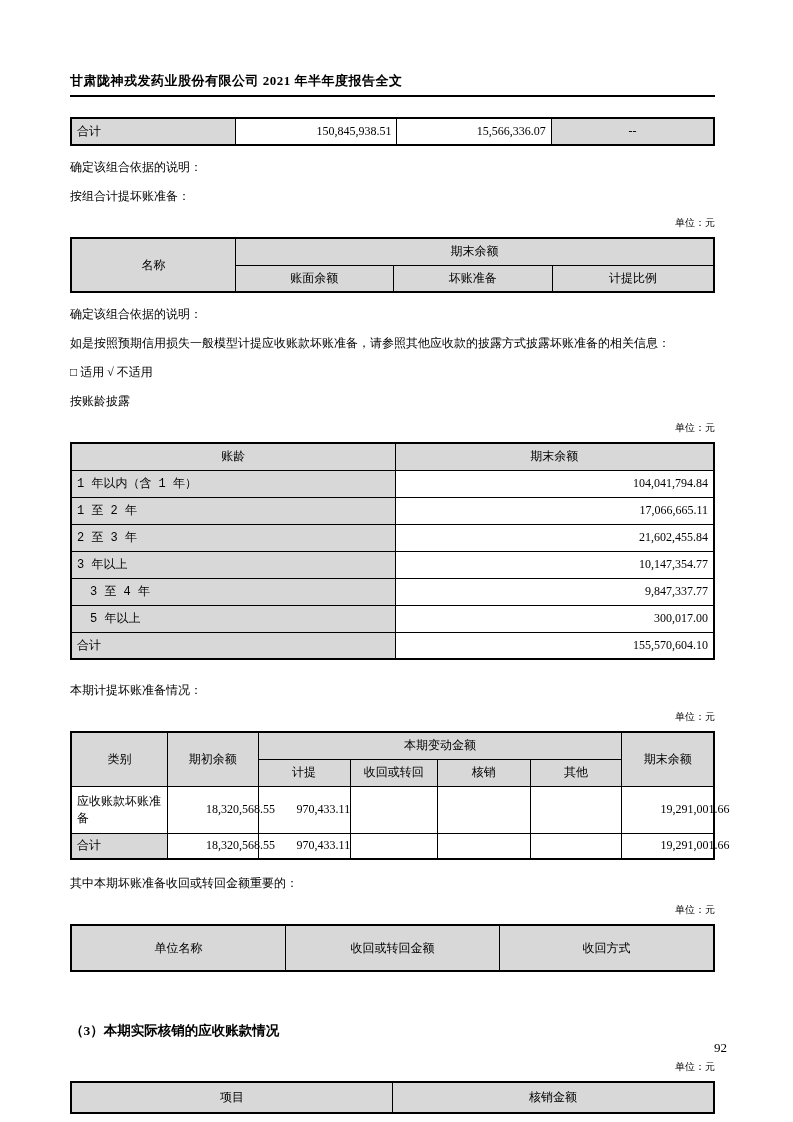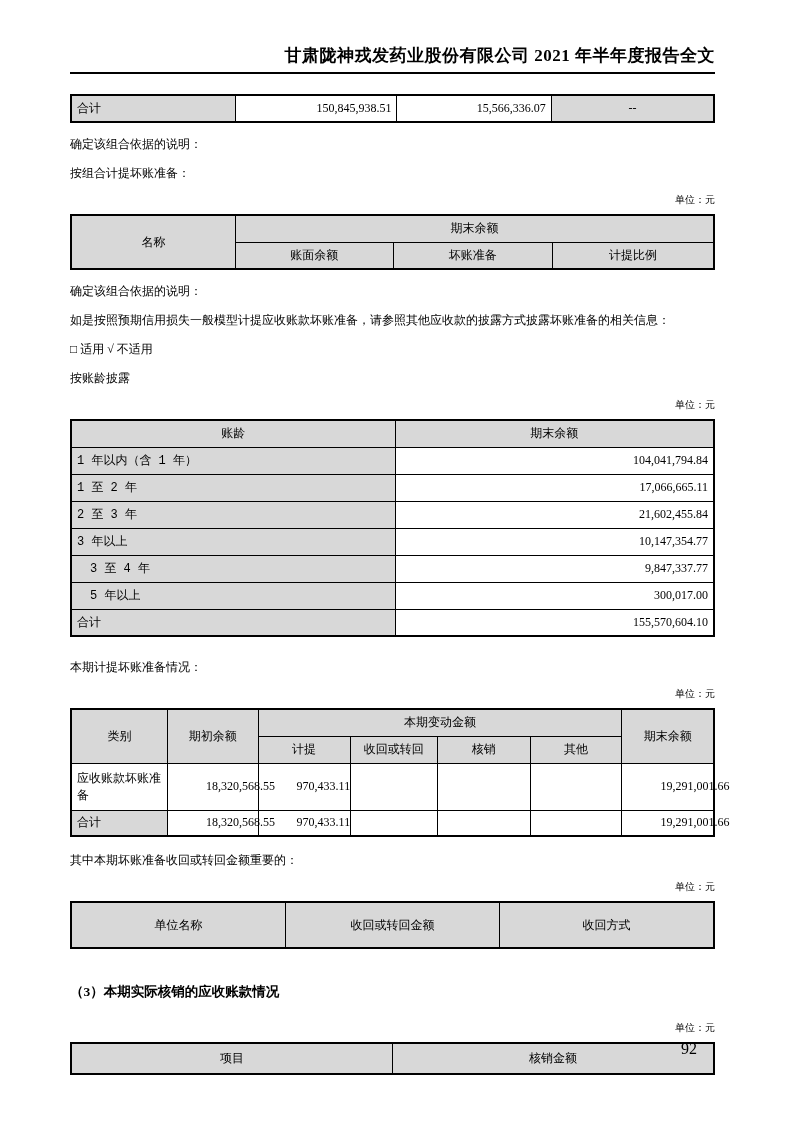--- a/index.html
+++ b/index.html
@@ -12,23 +12,23 @@
     position: relative;
     width: 793px;
     height: 1122px;
     background: #ffffff;
     padding: 0 78px 0 70px;
     overflow: hidden;
   }
   
   .doc-header {
     padding-top 52px;
-    margin-top: 44px;
-    text-align: right;
-    font-size: 17px;
+    margin-top: 72px;
+    text-align: left;
+    font-size: 13px;
     font-weight: bold;
     letter-spacing: 0.5px;
   }
   .header-rule {
     border: none;
     border-top: 2px solid #000;
     margin-top: 5px;
   }
   
   .body-text {
@@ -91,23 +91,23 @@
   .tbl-prov td { height: 26px; }
   .tbl-prov .tall { height: 47px; }
   
   .tbl-recover col { width: 33.33%; }
   .tbl-recover th { height: 46px; }
   
   .tbl-writeoff col { width: 50%; }
   .tbl-writeoff th { height: 31px; }
   .page-number {
     position: absolute;
-    right: 96px;
+    right: 66px;
     top: 1040px;
-    font-size: 16px;
+    font-size: 13px;
   }
 </style>
 </head>
 <body>
 
 <div class="page">
 
   <div class="doc-header">甘肃陇神戎发药业股份有限公司 2021 年半年度报告全文</div>
   <hr class="header-rule">
 
@@ -262,21 +262,21 @@
       </colgroup>
     <tbody>
         <tr>
       <th class="shaded cell-center">单位名称</th>
       <th class="shaded cell-center">收回或转回金额</th>
       <th class="shaded cell-center">收回方式</th>
     </tr>
   </tbody>
     </table>
 
-  <div class="section-heading" style="margin-top:34px;">（3）本期实际核销的应收账款情况</div>
+  <div class="section-heading" style="margin-top:50px;">（3）本期实际核销的应收账款情况</div>
 
   <div class="unit-label" style="margin-top:20px;">单位：元</div>
 
   <table class="tbl-writeoff">
     <colgroup>
         <col>
         <col>
       </colgroup>
     <tbody>
         <tr>

